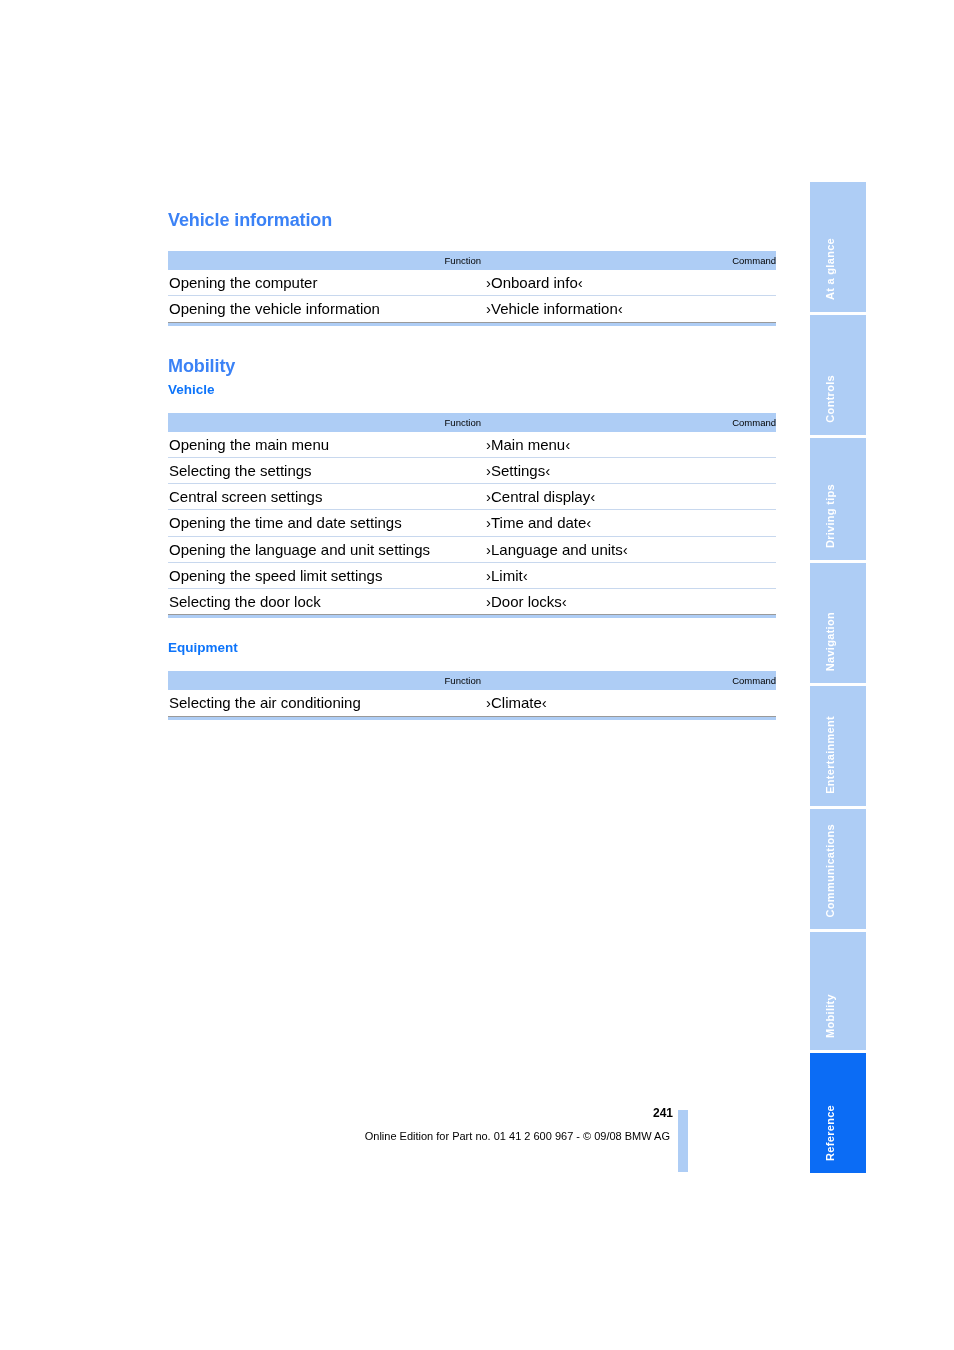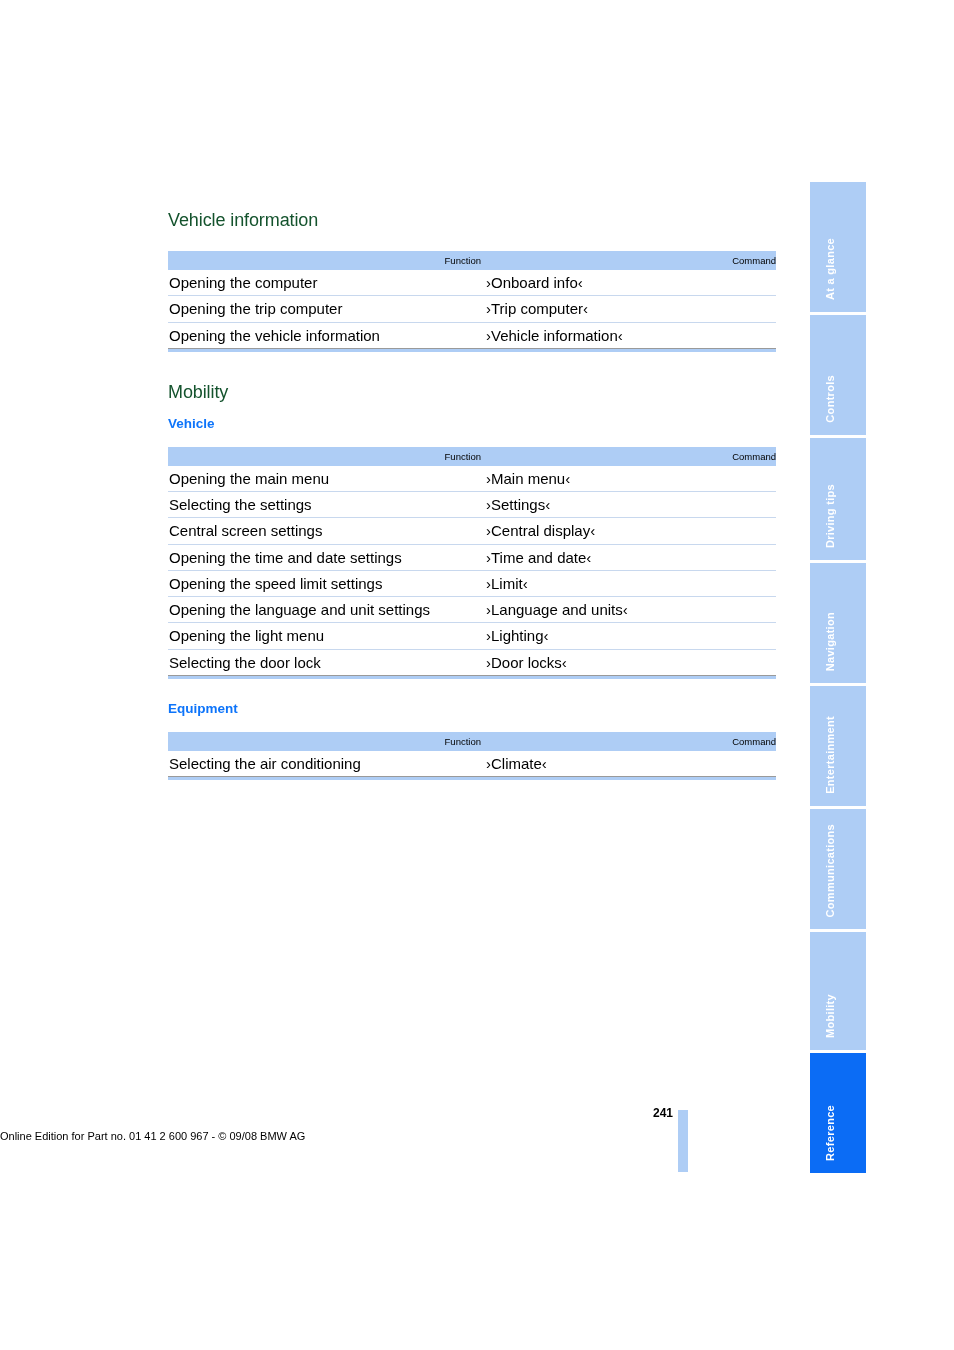--- a/index.html
+++ b/index.html
@@ -19,22 +19,22 @@
   
   .page {
     position: absolute;
     left: 168px;
     top: 182px;
     width: 608px;
   }
 
   h1.section-title {
     font-size: 18px;
-    font-weight: normal;
-    color: #14532d;
+    font-weight: bold;
+    color: #3b82f6;
     margin: 0;
     padding: 0;
     letter-spacing: -0.1px;
   }
   h2.sub-title {
     font-size: 13.5px;
     font-weight: bold;
     color: #0d74fa;
     margin: 0;
     padding: 0;
@@ -130,21 +130,21 @@
     text-align: right;
     font-size: 12px;
     font-weight: bold;
     color: #000;
   }
   .footer-line {
     position: absolute;
     left: 0;
     top: 24px;
     width: 670px;
-    text-align: left;
+    text-align: right;
     font-size: 11px;
     color: #000;
   }
   .footer-marker {
     position: absolute;
     left: 678px;
     top: 4px;
     width: 10px;
     height: 62px;
     background: #aecdf5;
@@ -167,35 +167,31 @@
         <th>Function</th>
         <th>Command</th>
       </tr>
     </thead>
     <tbody>
       <tr>
         <td>Opening the computer</td>
         <td class="cmd-cell">›Onboard info‹</td>
       </tr>
       <tr>
-        <td>Opening the trip computer</td>
-        <td class="cmd-cell">›Trip computer‹</td>
-      </tr>
-      <tr>
         <td>Opening the vehicle information</td>
         <td class="cmd-cell">›Vehicle information‹</td>
       </tr>
     </tbody>
   </table>
   <div class="table-bottom-rule"></div>
   <div class="table-bottom-bar"></div>
 
   <h1 class="section-title" style="margin-top:30px;">Mobility</h1>
 
-  <h2 class="sub-title" style="margin-top:13px;">Vehicle</h2>
+  <h2 class="sub-title" style="margin-top:5px;">Vehicle</h2>
 
   <table class="cmd-table" style="margin-top:16px;">
     <colgroup>
         <col class="c-func">
         <col class="c-cmd">
       </colgroup>
     <thead>
       <tr>
         <th>Function</th>
         <th>Command</th>
@@ -212,30 +208,26 @@
       </tr>
       <tr>
         <td>Central screen settings</td>
         <td class="cmd-cell">›Central display‹</td>
       </tr>
       <tr>
         <td>Opening the time and date settings</td>
         <td class="cmd-cell">›Time and date‹</td>
       </tr>
       <tr>
+        <td>Opening the language and unit settings</td>
+        <td class="cmd-cell">›Language and units‹</td>
+      </tr>
+      <tr>
         <td>Opening the speed limit settings</td>
         <td class="cmd-cell">›Limit‹</td>
-      </tr>
-      <tr>
-        <td>Opening the language and unit settings</td>
-        <td class="cmd-cell">›Language and units‹</td>
-      </tr>
-      <tr>
-        <td>Opening the light menu</td>
-        <td class="cmd-cell">›Lighting‹</td>
       </tr>
       <tr>
         <td>Selecting the door lock</td>
         <td class="cmd-cell">›Door locks‹</td>
       </tr>
     </tbody>
   </table>
   <div class="table-bottom-rule"></div>
   <div class="table-bottom-bar"></div>
 

